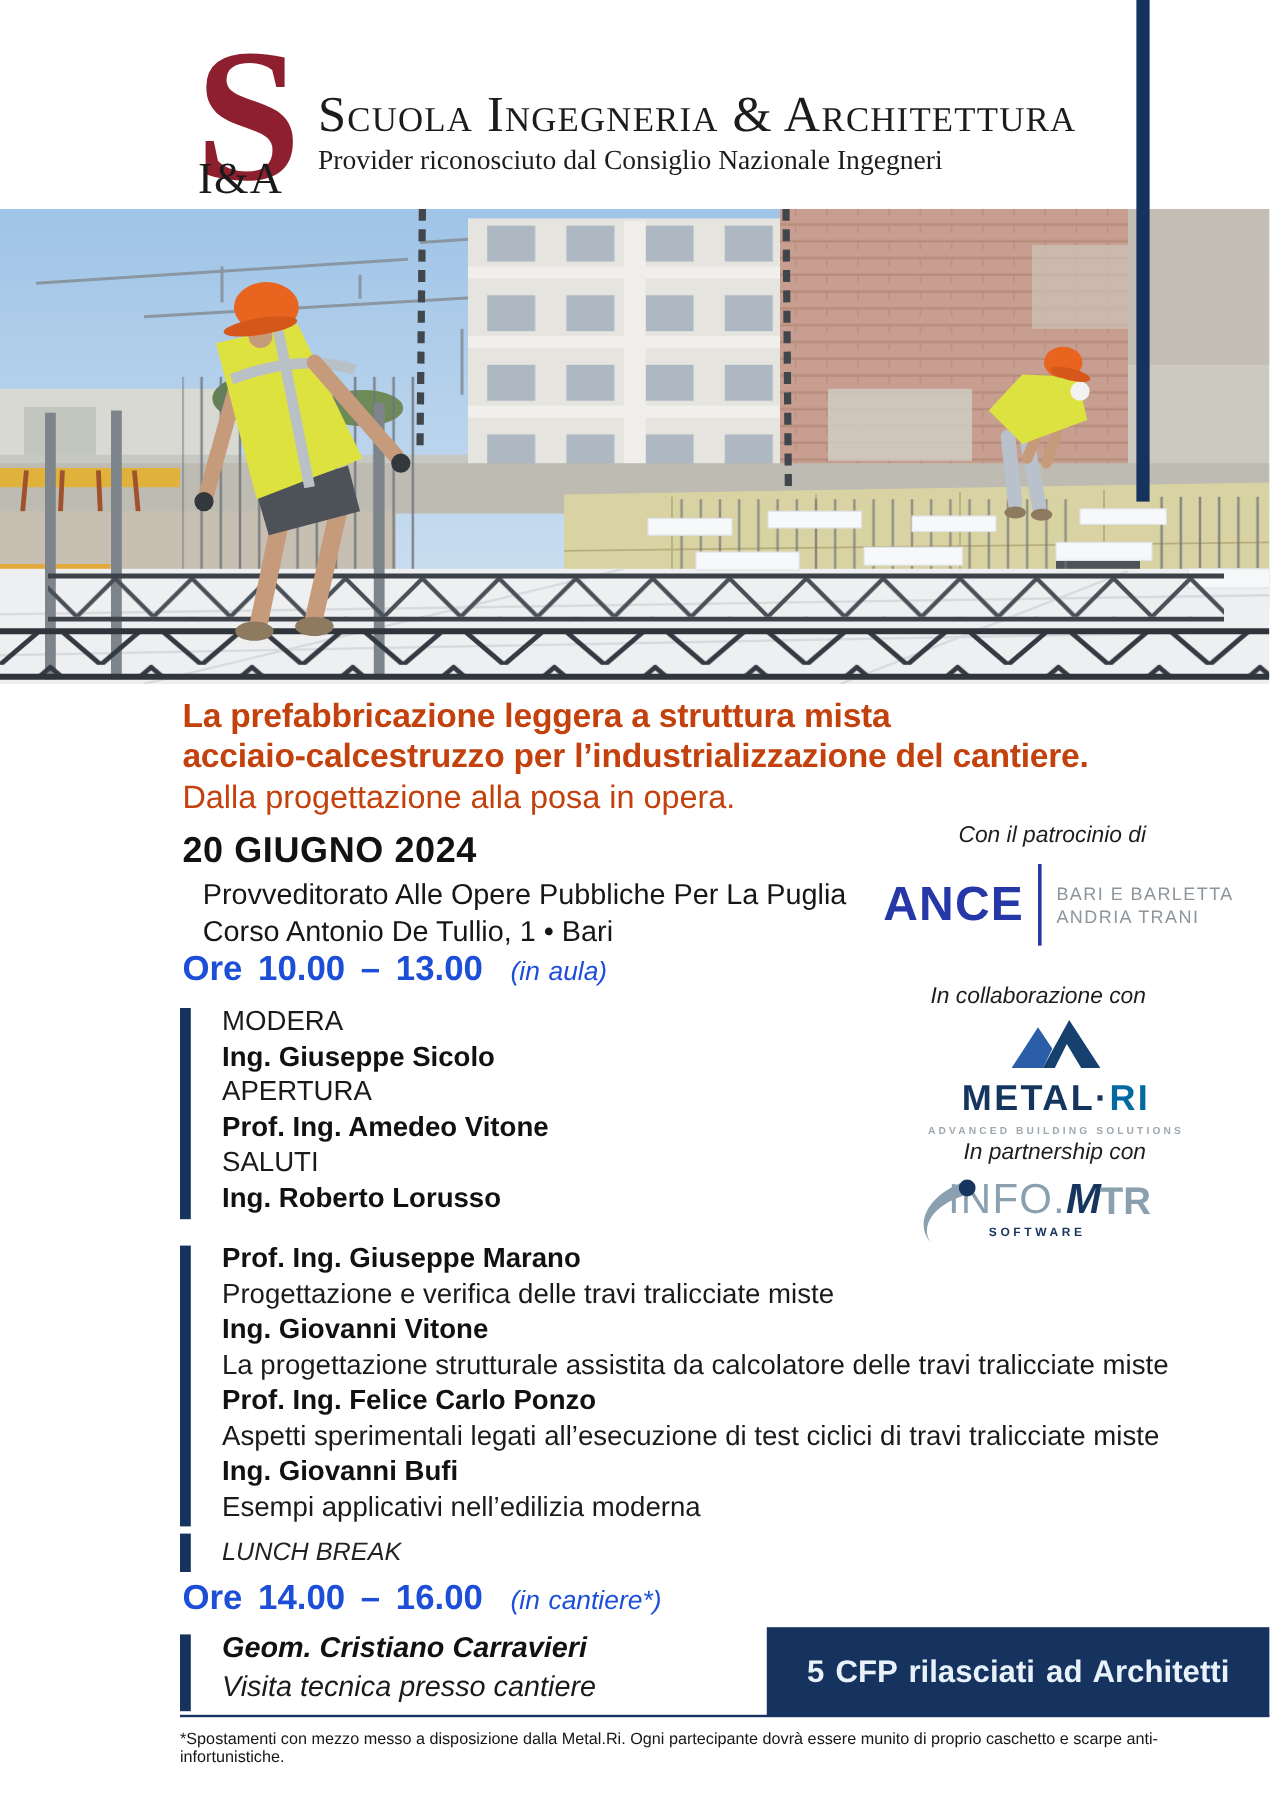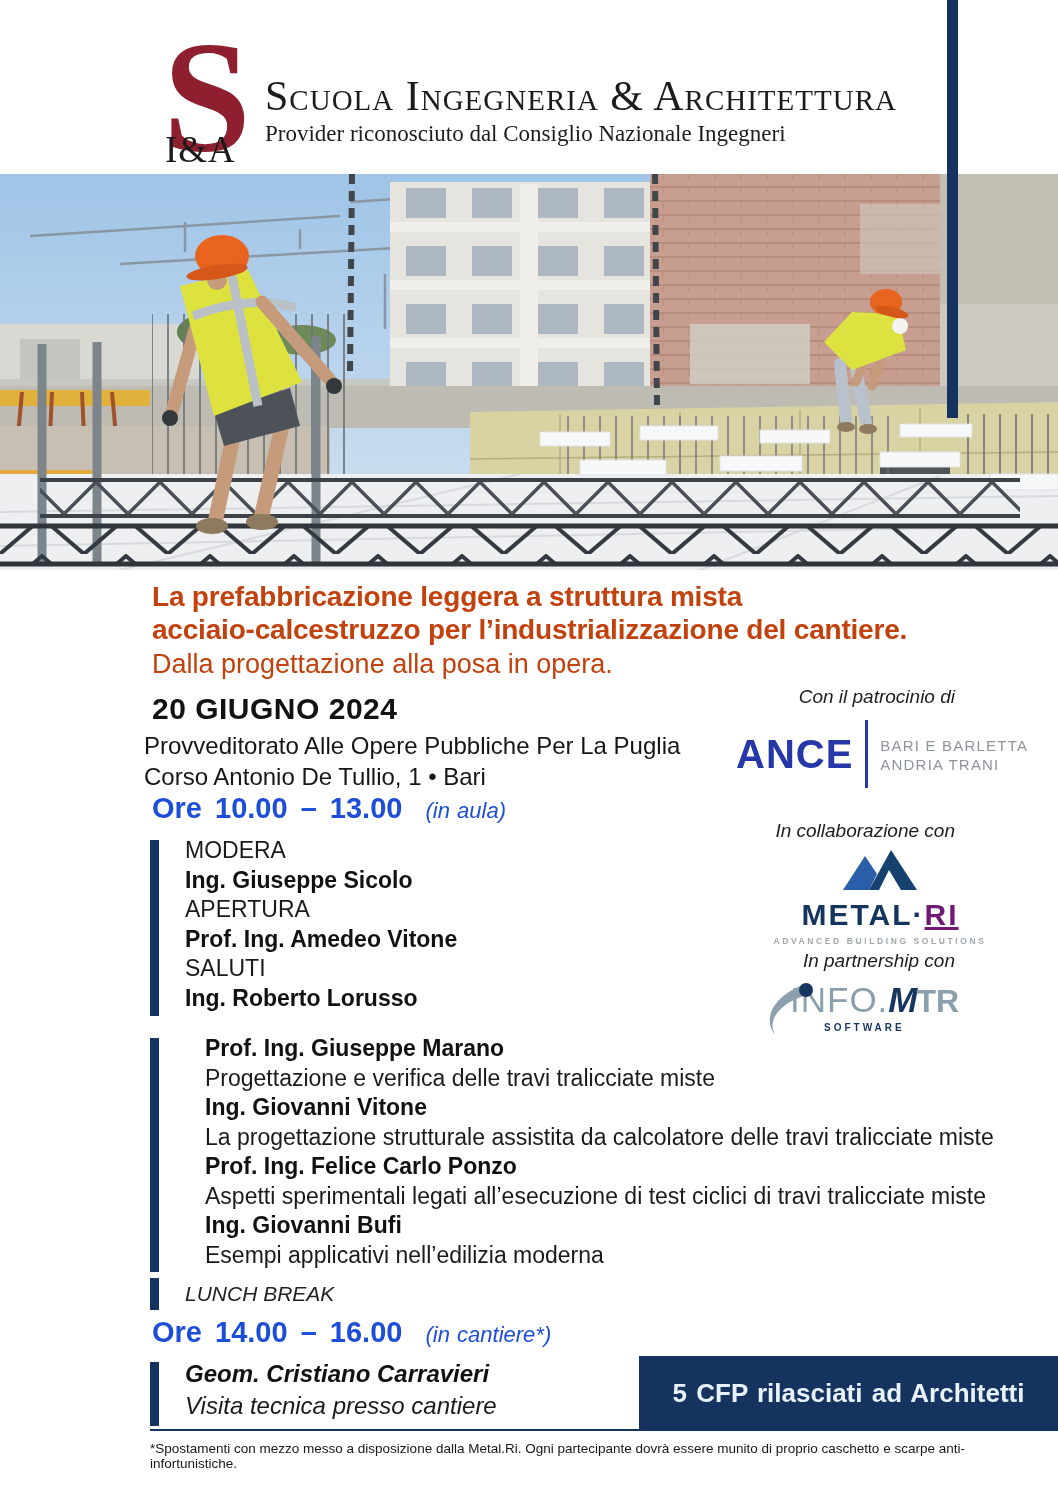--- a/index.html
+++ b/index.html
@@ -23,57 +23,57 @@
   
   .photo{left:0;top:174px;width:1058px;height:396px;z-index:2;overflow:hidden;}
 
   
   .title{left:152px;top:580px;width:880px;color:#c2410c;}
   .title .t-bold{font-weight:bold;font-size:28px;line-height:33px;letter-spacing:-0.2px;}
   .title .t-reg{font-size:27px;line-height:34px;margin-top:1px;}
 
   
   .ev-date{left:152px;top:692px;font-weight:bold;font-size:30px;color:#121212;letter-spacing:0.5px;}
-  .ev-venue{left:144px;top:730px;font-size:24px;line-height:31px;color:#161616;}
+  .ev-venue{left:169px;top:730px;font-size:24px;line-height:31px;color:#161616;}
 
   .time-head{font-weight:bold;font-size:29px;color:#1d4ed8;word-spacing:5px;}
   .time-mode{font-style:italic;font-weight:normal;font-size:22px;word-spacing:1px;margin-left:10px;}
   .time-morning{left:152px;top:792px;}
   .time-afternoon{left:152px;top:1316px;}
 
   
   .prog{left:150px;}
   .prog .vbar{position:absolute;left:0;top:4px;bottom:2px;width:9px;background:#16335f;}
   .prog .lines{margin-left:35px;}
   .prog .role{font-size:23px;line-height:29.5px;color:#1a1a1a;}
   .prog .pname{font-size:23px;line-height:29.5px;font-weight:bold;color:#111;}
   .prog .topic{font-size:23px;line-height:29.5px;color:#1a1a1a;}
   .block1{top:836px;width:700px;height:182px;}
-  .block2{top:1034px;width:880px;height:240px;padding-left:20px;}
+  .block2{top:1034px;width:880px;height:240px;}
   .block3{top:1358px;width:620px;height:70px;font-style:italic;}
   .block3 .pname{font-size:24px;line-height:32px;}
   .block3 .topic{font-size:24px;line-height:32px;}
   .lunch{left:150px;top:1278px;width:400px;height:34px;}
   .lunch .vbar{position:absolute;left:0;top:0;width:9px;height:32px;background:#16335f;}
   .lunch .ltext{margin-left:35px;font-style:italic;font-size:21px;line-height:32px;color:#222;}
 
   
   .sp-label{width:355px;text-align:right;font-style:italic;font-size:19px;color:#1d1d1d;}
   .lbl-patronage{left:600px;top:686px;}
   .lbl-collab{left:600px;top:820px;}
   .lbl-partner{left:600px;top:950px;}
 
   .ance{left:736px;top:720px;display:flex;align-items:flex-start;}
   .ance .a-name{font-weight:bold;font-size:40px;color:#2638a8;letter-spacing:1px;margin-top:12px;}
   .ance .a-bar{width:3px;height:68px;background:#2638a8;margin:0 12px;}
   .ance .a-region{margin-top:16px;font-size:15px;line-height:19px;color:#8d959b;letter-spacing:1.2px;}
 
   .metalri{left:755px;top:846px;width:250px;text-align:center;}
   .metalri .m-name{font-size:30px;font-weight:bold;letter-spacing:2px;color:#14355e;margin-top:2px;}
-  .metalri .m-name .m-ri{color:#701a75;text-decoration:underline;}
+  .metalri .m-name .m-ri{color:#0369a1;}
   .metalri .m-tag{font-size:8.5px;letter-spacing:2.6px;color:#a0a8ae;margin-top:4px;font-weight:bold;}
 
   .infomtr{left:762px;top:980px;width:250px;}
   .infomtr .row{display:flex;align-items:flex-end;margin-left:28px;}
   .infomtr .i-prefix{font-size:35px;color:#8ba0af;letter-spacing:1px;}
   .infomtr .i-m{font-size:35px;font-weight:bold;color:#16355f;font-style:italic;letter-spacing:-1px;}
   .infomtr .i-suffix{font-size:32px;font-weight:bold;color:#8ba0af;}
   .infomtr .i-tag{margin-left:62px;font-size:10px;font-weight:bold;letter-spacing:3px;color:#16355f;margin-top:2px;}
 
   

